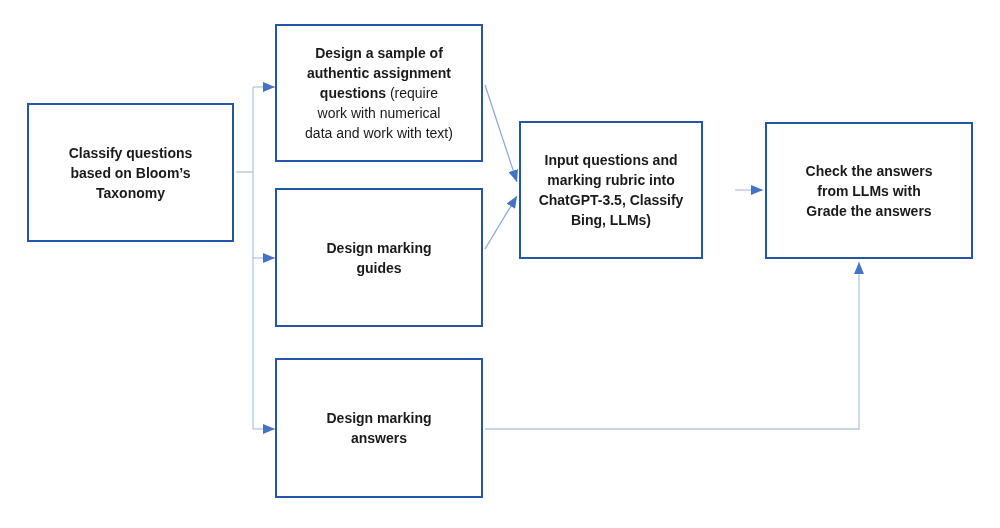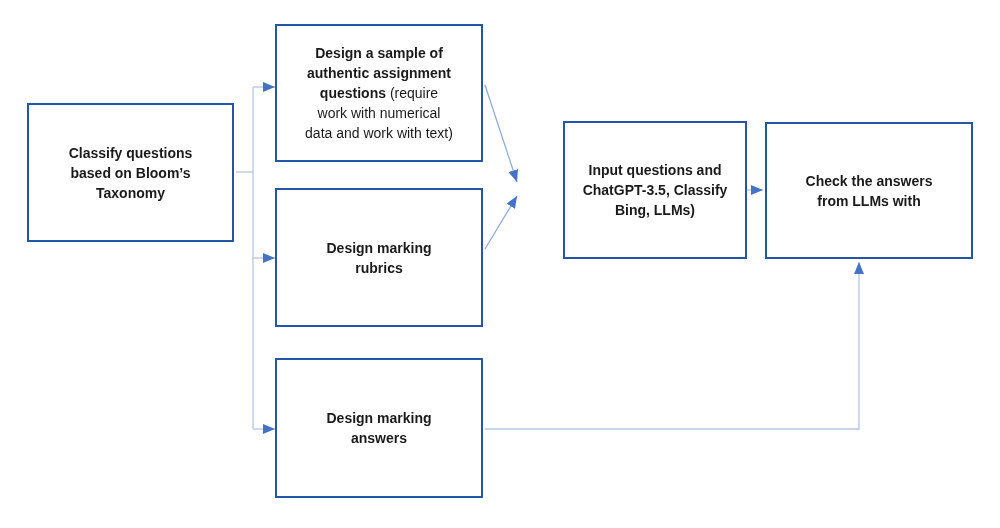--- a/index.html
+++ b/index.html
@@ -44,21 +44,21 @@
     font-weight: 700;
   }
   .node .line { white-space: nowrap; }
   .node .normal, .line.normal { font-weight: 400; }
   .node .bold { font-weight: 700; }
 
   #node-classify { left: 27px;  top: 103px; width: 207px; height: 139px; }
   #node-sample   { left: 275px; top: 24px;  width: 208px; height: 138px; }
   #node-rubrics  { left: 275px; top: 188px; width: 208px; height: 139px; }
   #node-guides   { left: 275px; top: 358px; width: 208px; height: 140px; }
-  #node-input    { left: 519px; top: 121px; width: 184px; height: 138px; margin-left: 44px; }
+  #node-input    { left: 519px; top: 121px; width: 184px; height: 138px; }
   #node-check    { left: 765px; top: 122px; width: 208px; height: 137px; }
 </style>
 </head>
 <body>
 
 <div class="canvas">
 
   <svg class="connectors" viewBox="0 0 1000 528" xmlns="http://www.w3.org/2000/svg">
     <defs>
       <marker id="arrowhead" markerUnits="userSpaceOnUse" markerWidth="12" markerHeight="10" refX="12" refY="5" orient="auto">
@@ -94,32 +94,34 @@
     <div class="line">
       <span class="bold">questions</span>
       <span class="normal">(require</span>
     </div>
     <div class="line normal">work with numerical</div>
     <div class="line normal">data and work with text)</div>
   </div>
 
   <div class="node" id="node-rubrics">
     <div class="line">Design marking</div>
-    <div class="line">rubrics</div>
+    <div class="line">guides</div>
   </div>
 
   <div class="node" id="node-guides">
     <div class="line">Design marking</div>
     <div class="line">answers</div>
   </div>
 
   <div class="node" id="node-input">
     <div class="line">Input questions and</div>
+    <div class="line">marking rubric into</div>
     <div class="line">ChatGPT-3.5, Classify</div>
     <div class="line">Bing, LLMs)</div>
   </div>
 
   <div class="node" id="node-check">
     <div class="line">Check the answers</div>
     <div class="line">from LLMs with</div>
+    <div class="line">Grade the answers</div>
   </div>
 
 </div>
 
 </body></html>

